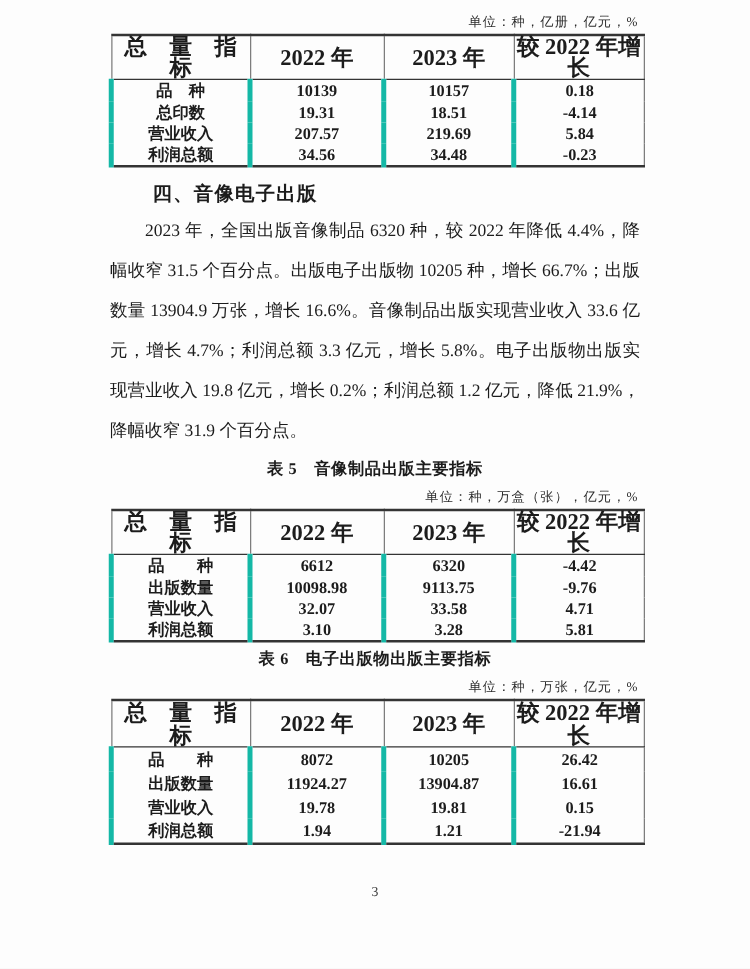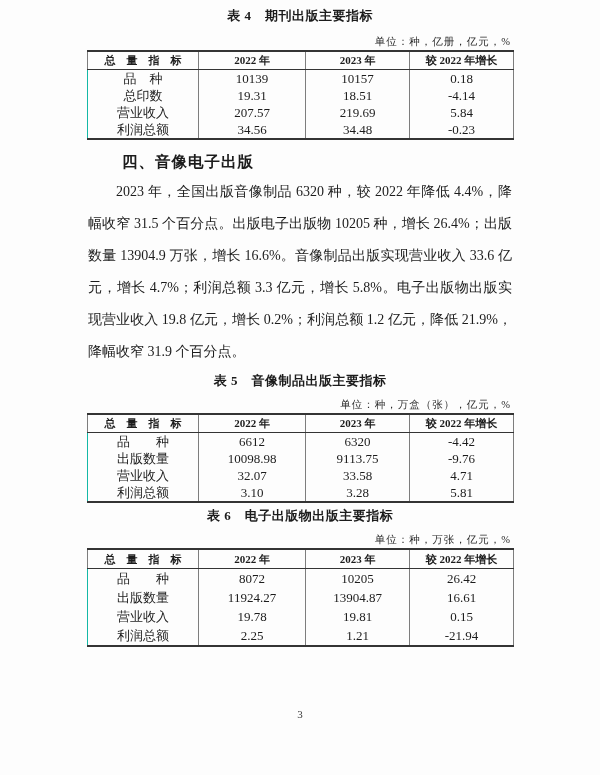--- a/index.html
+++ b/index.html
@@ -41,32 +41,32 @@
     border-top:2px solid #343434;
     border-bottom:2px solid #343434;
     border-left:1px solid #7d7d7d;
     border-right:1px solid #7d7d7d;
   }
   table.stats col.c0{width:111px;}
   table.stats col.c1{width:107px;}
   table.stats col.c2{width:104px;}
   table.stats col.c3{width:104px;}
   table.stats th{
-    font-size:11px;font-weight:bold;
+    font-size:18px;font-weight:bold;
     height:17px;line-height:17px;
     text-align:center;padding:0;
     border-bottom:1px solid #343434;
     border-left:1px solid #7d7d7d;
     border-right:1px solid #7d7d7d;
   }
   table.stats td{
-    font-size:13px;font-weight:normal;
+    font-size:13px;font-weight:bold;
     height:17px;line-height:17px;
     text-align:center;padding:0;
-    border-left:1px solid #14b8a6;
+    border-left:4px solid #14b8a6;
     border-right:1px solid #7d7d7d;
   }
   table.stats.tall th{height:18px;line-height:18px;}
   table.stats.tall td{height:19px;line-height:19px;}
   .section-heading{
     margin:13px 0 0 122px;
     font-size:15.5px;
     font-weight:bold;
     line-height:18px;
     letter-spacing:1px;
@@ -93,21 +93,20 @@
     text-align:center;
     font-size:11px;
     color:#3a3a3a;
   }
 </style>
 </head>
 <body>
 
 <div class="page">
 
-  <div class="tbl-caption">表 4　期刊出版主要指标</div>
   <div class="unit-line">单位：种，亿册，亿元，%</div>
   <table class="stats">
     <colgroup>
         <col class="c0">
         <col class="c1">
         <col class="c2">
         <col class="c3">
       </colgroup>
     <thead>
       <tr>
@@ -141,21 +140,21 @@
         <td>34.56</td>
         <td>34.48</td>
         <td>-0.23</td>
       </tr>
     </tbody>
   </table>
 
   <div class="section-heading">四、音像电子出版</div>
   <div class="para">
     <div class="para-line indent">2023 年，全国出版音像制品 6320 种，较 2022 年降低 4.4%，降</div>
-    <div class="para-line">幅收窄 31.5 个百分点。出版电子出版物 10205 种，增长 26.4%；出版</div>
+    <div class="para-line">幅收窄 31.5 个百分点。出版电子出版物 10205 种，增长 66.7%；出版</div>
     <div class="para-line">数量 13904.9 万张，增长 16.6%。音像制品出版实现营业收入 33.6 亿</div>
     <div class="para-line">元，增长 4.7%；利润总额 3.3 亿元，增长 5.8%。电子出版物出版实</div>
     <div class="para-line">现营业收入 19.8 亿元，增长 0.2%；利润总额 1.2 亿元，降低 21.9%，</div>
     <div class="para-line last">降幅收窄 31.9 个百分点。</div>
   </div>
 
   <div class="tbl-caption c5">表 5　音像制品出版主要指标</div>
   <div class="unit-line u5">单位：种，万盒（张），亿元，%</div>
   <table class="stats">
     <colgroup>
@@ -231,21 +230,21 @@
         <td>16.61</td>
       </tr>
       <tr>
         <td>营业收入</td>
         <td>19.78</td>
         <td>19.81</td>
         <td>0.15</td>
       </tr>
       <tr>
         <td>利润总额</td>
-        <td>2.25</td>
+        <td>1.94</td>
         <td>1.21</td>
         <td>-21.94</td>
       </tr>
     </tbody>
   </table>
 
   <div class="page-number">3</div>
 
 </div>
 

